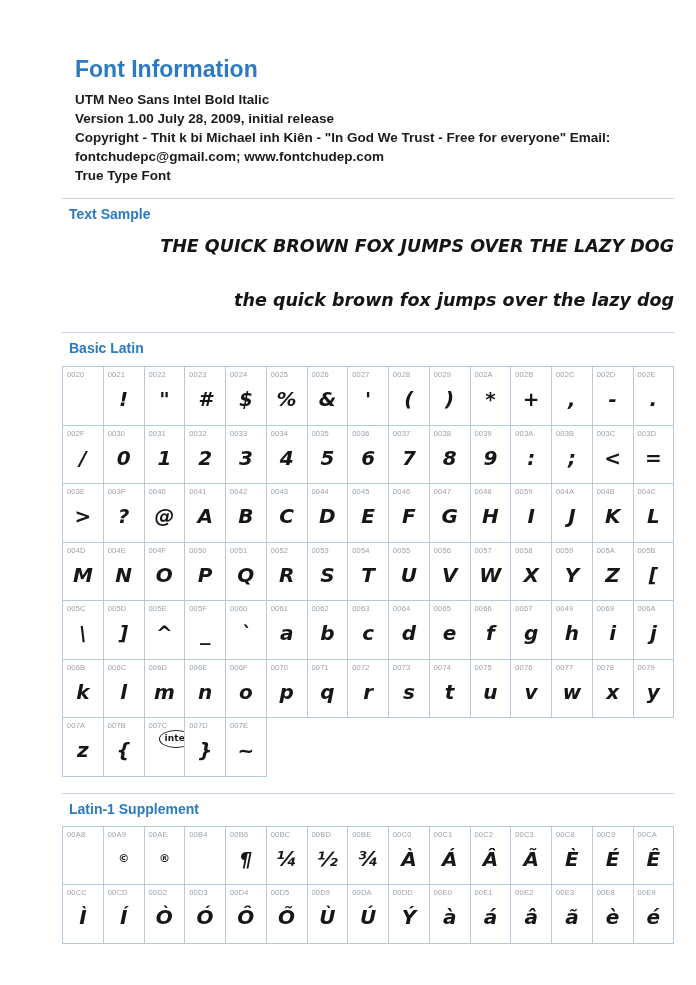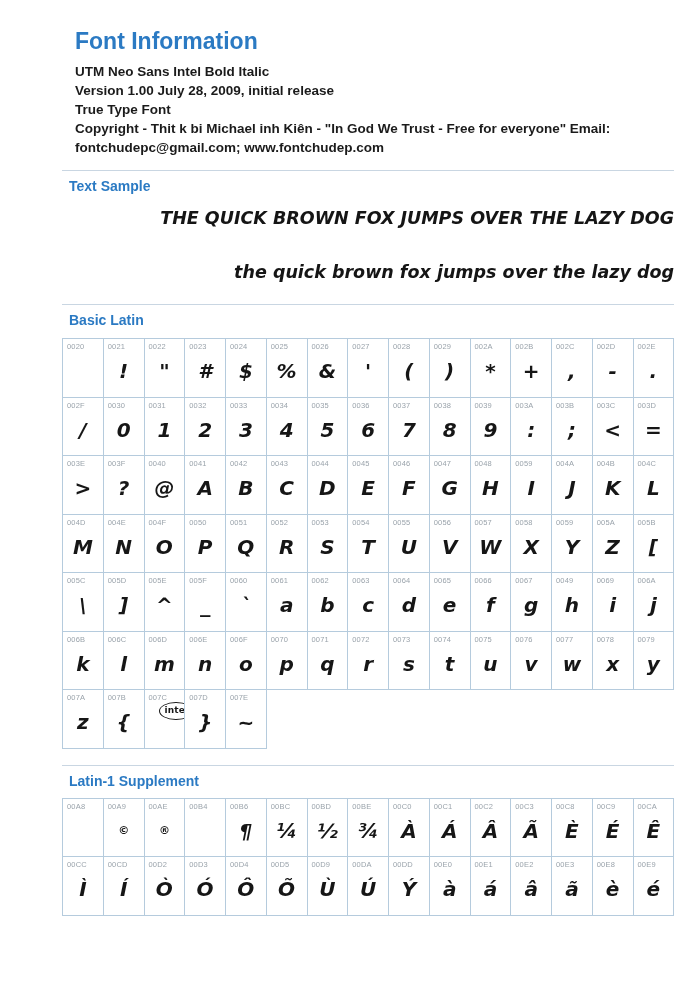--- a/index.html
+++ b/index.html
@@ -10,21 +10,21 @@
   body {
     width: 696px;
     height: 985px;
     overflow: hidden;
     font-family: "Liberation Sans", sans-serif;
     color: #1b1b1b;
   }
   .container {
     margin-left: 62px;
     width: 612px;
-    padding-top: 28px;
+    padding-top: 56px;
   }
   .page-title {
     color: #2b7ac3;
     font-size: 23px;
     font-weight: bold;
     margin: 0 0 7px 13px;
     letter-spacing: 0px;
   }
   .info-block {
     margin-left: 13px;
@@ -114,22 +114,22 @@
 </head>
 <body>
 
 <div class="container">
 
   <h1 class="page-title">Font Information</h1>
 
   <div class="info-block">
     <div>UTM Neo Sans Intel Bold Italic</div>
     <div>Version 1.00 July 28, 2009, initial release</div>
+    <div>Copyright - Thit k bi Michael inh Kiên - "In God We Trust - Free for everyone" Email: fontchudepc@gmail.com; www.fontchudep.com</div>
     <div>True Type Font</div>
-    <div>Copyright - Thit k bi Michael inh Kiên - "In God We Trust - Free for everyone" Email: fontchudepc@gmail.com; www.fontchudep.com</div>
   </div>
 
   <hr class="divider d1">
 
   <h2 class="section-heading">Text Sample</h2>
   <div class="sample upper">THE QUICK BROWN FOX JUMPS OVER THE LAZY DOG</div>
   <div class="sample lower">the quick brown fox jumps over the lazy dog</div>
 
   <hr class="divider d2">
 

